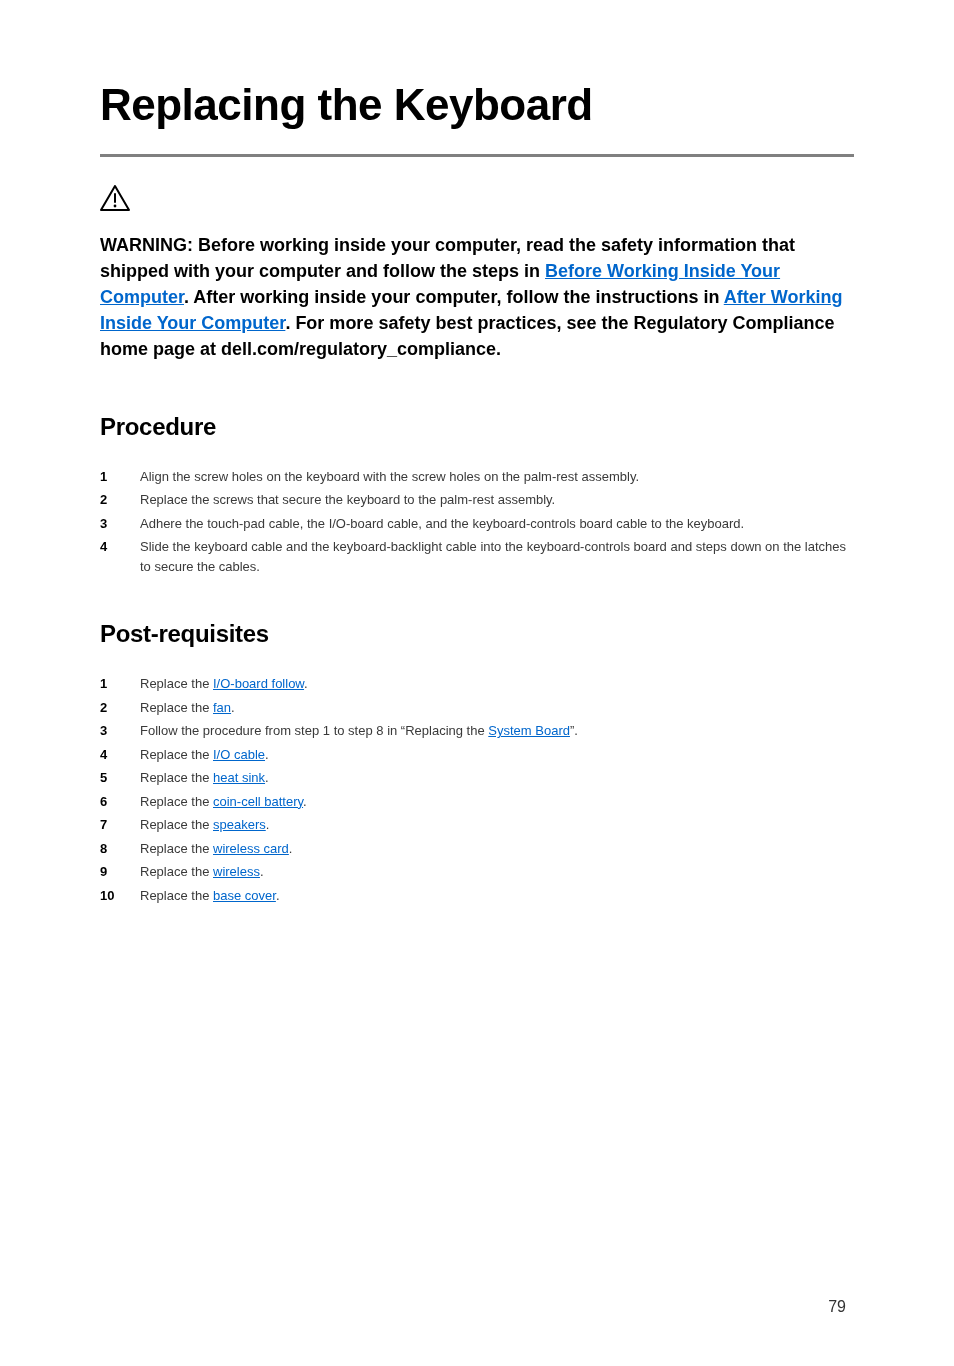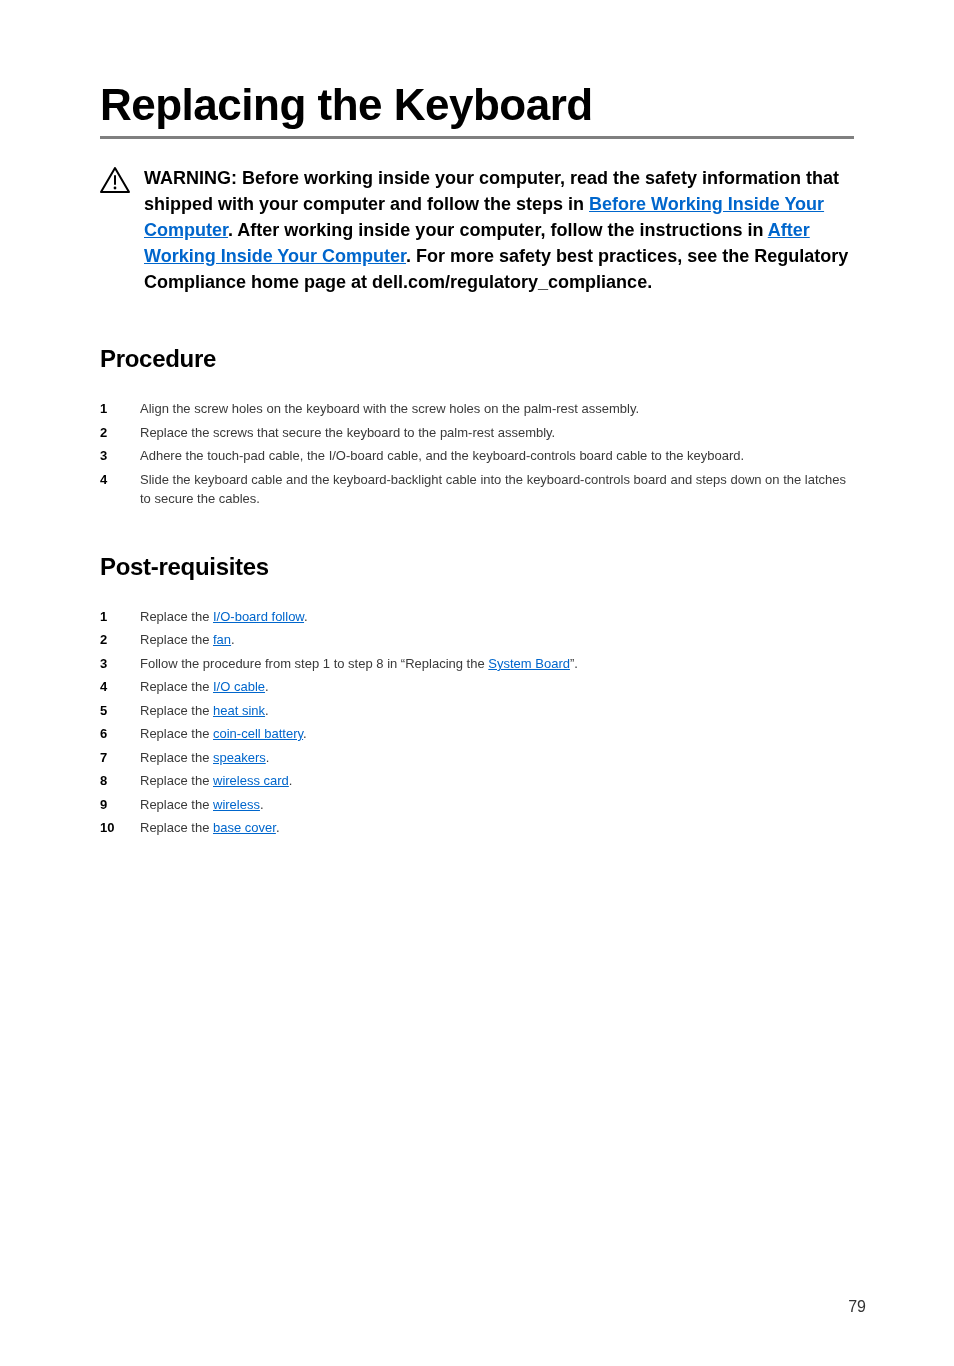--- a/index.html
+++ b/index.html
@@ -8,32 +8,33 @@
     font-family: "Segoe UI", "Helvetica Neue", Arial, sans-serif;
     background: #fff;
     color: #000;
     padding: 80px 100px 40px 100px;
     position: relative;
   }
   h1 {
     font-size: 44px;
     font-weight: 700;
     letter-spacing: -0.5px;
-    padding-bottom: 6px;
+    padding-bottom: 24px;
     border-bottom: 3px solid #808080;
     margin-bottom: 26px;
   }
   .warning-block {
     display: flex;
     align-items: flex-start;
     gap: 14px;
     margin-bottom: 50px;
     font-weight: 700;
     font-size: 18px;
     line-height: 1.45;
+    flex-direction: column;
   }
   .warning-block .icon {
     flex: 0 0 auto;
     margin-top: 2px;
   }
   .warning-block .text { flex: 1 1 auto; }
   .link { color: #0066cc; text-decoration: underline; }
   h2 {
     font-size: 24px;
     font-weight: 700;
@@ -59,21 +60,21 @@
     content: counter(item);
     position: absolute;
     left: 0;
     top: 0;
     font-weight: 700;
     color: #000;
     width: 28px;
   }
   .page-num {
     position: absolute;
-    right: 88px;
+    right: 108px;
     bottom: 50px;
     font-size: 16px;
     color: #333;
   }
 </style>
 </head>
 <body>
 
 <h1>Replacing the Keyboard</h1>
 

